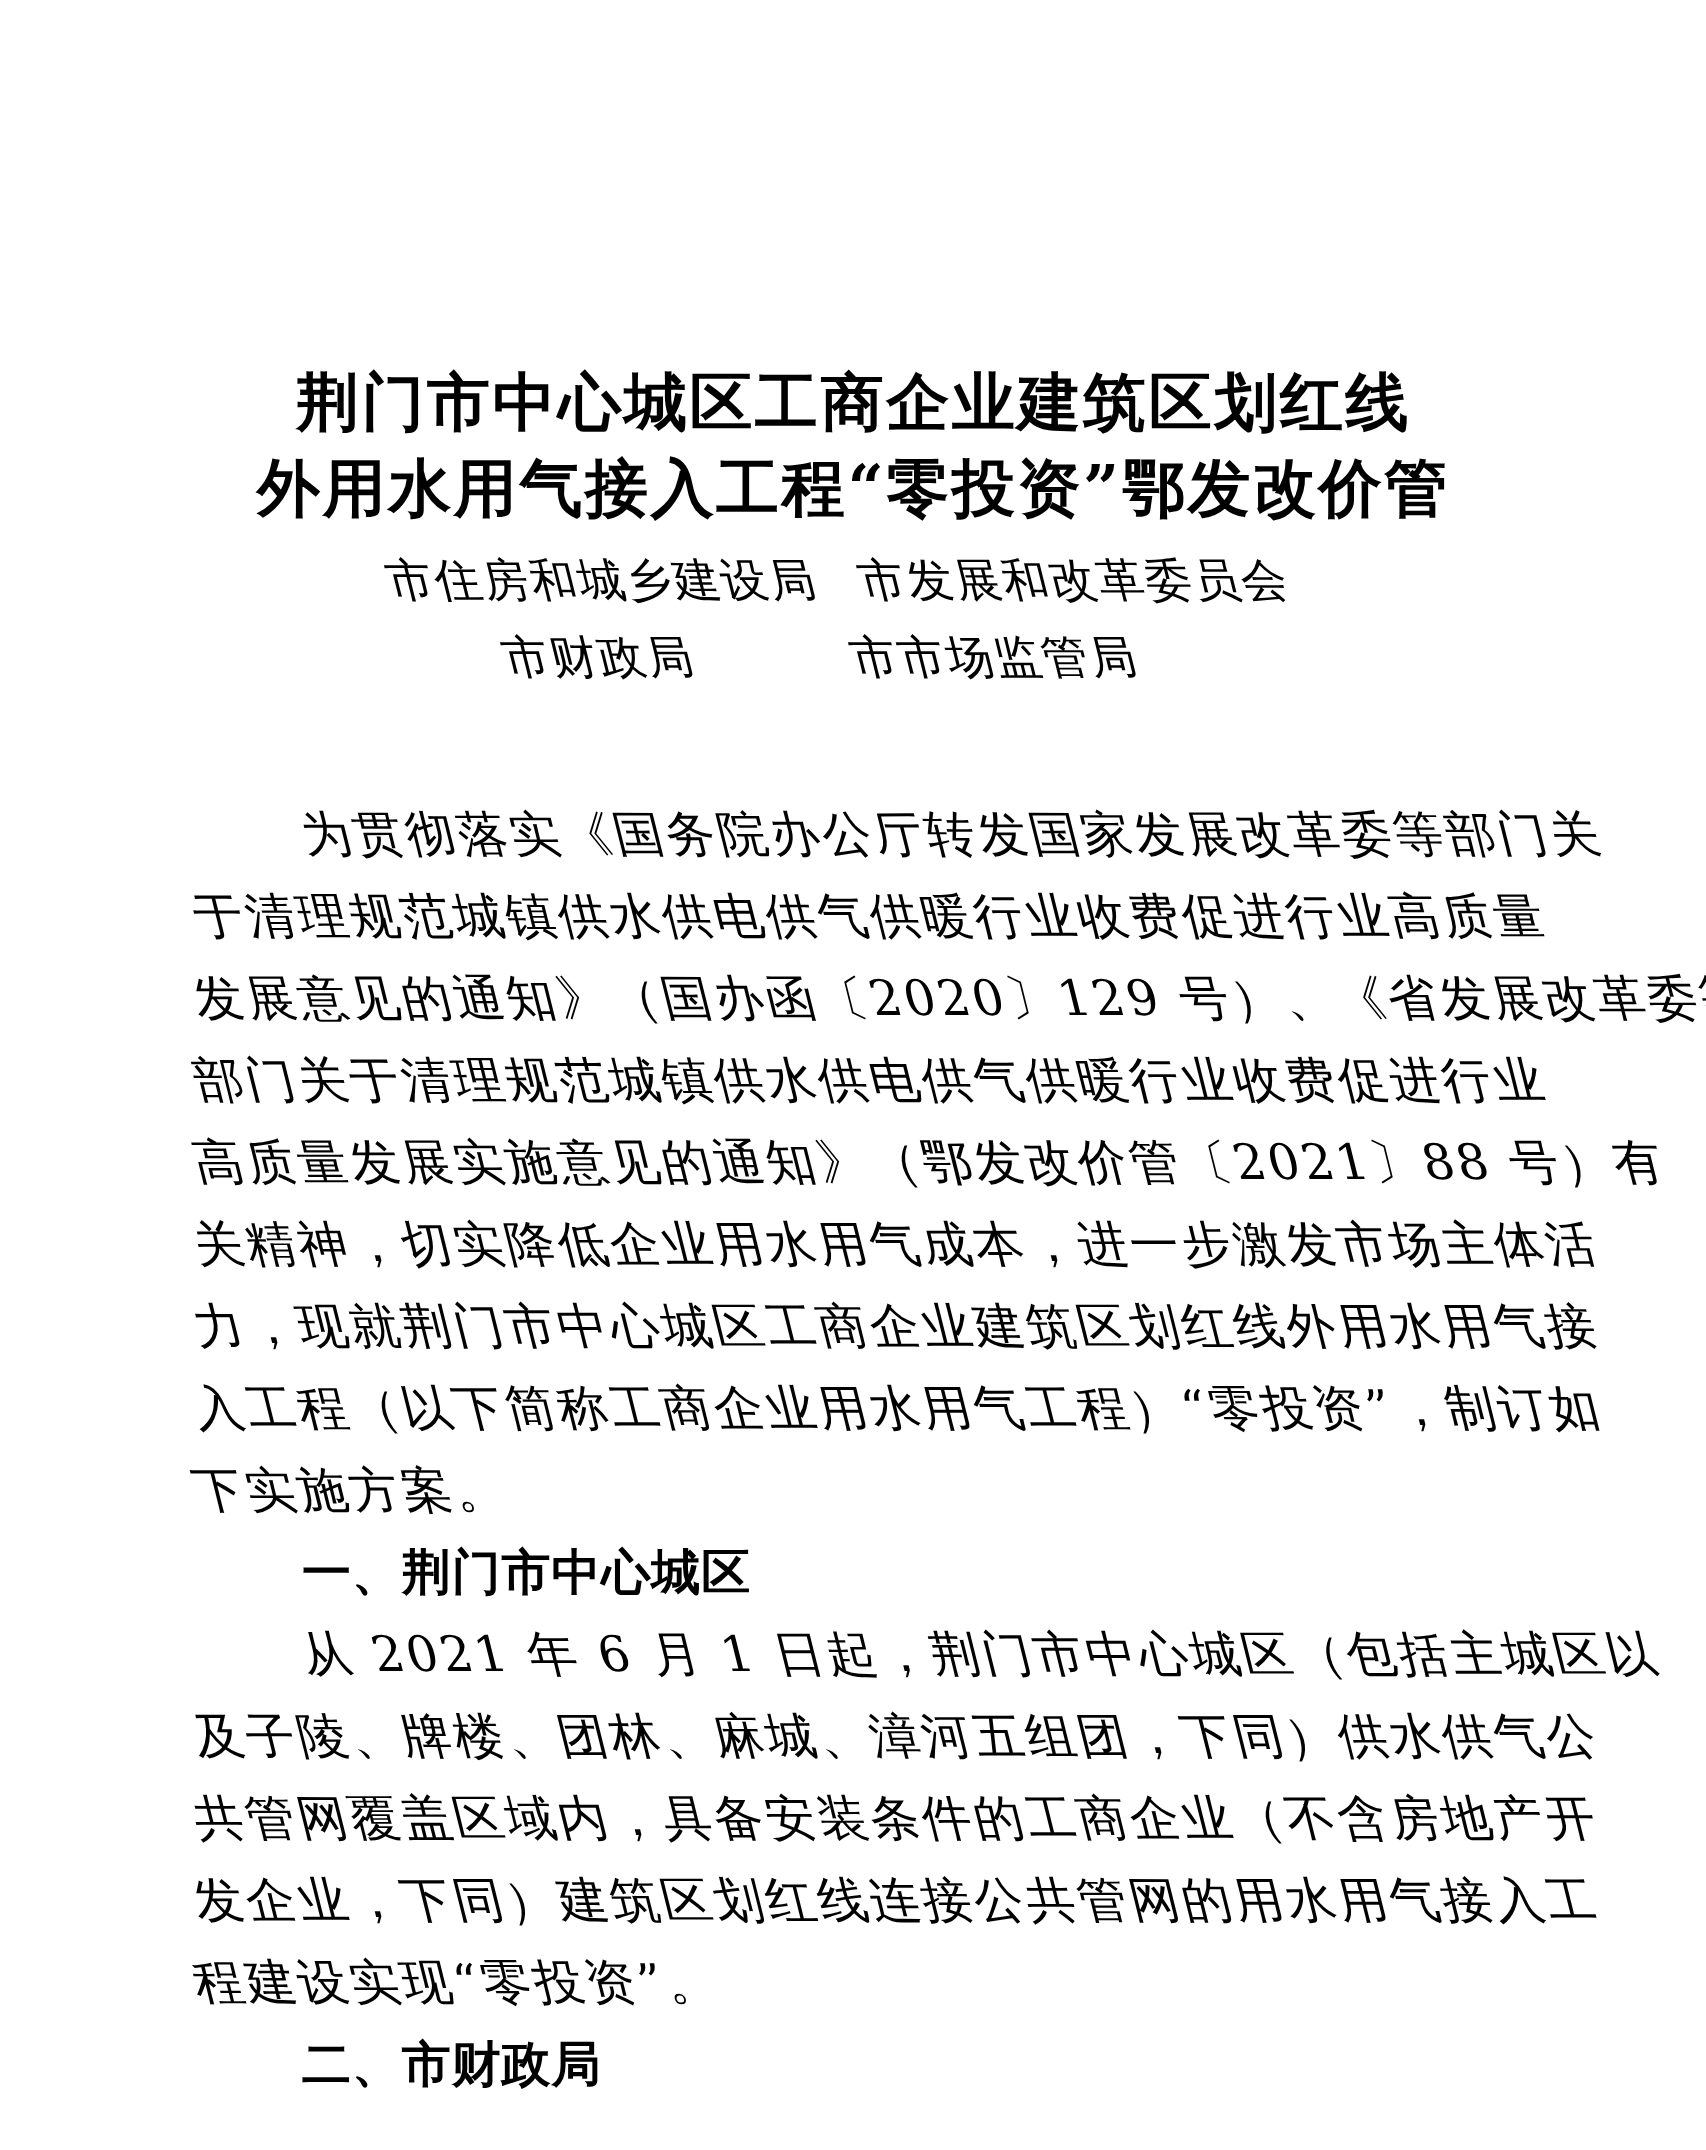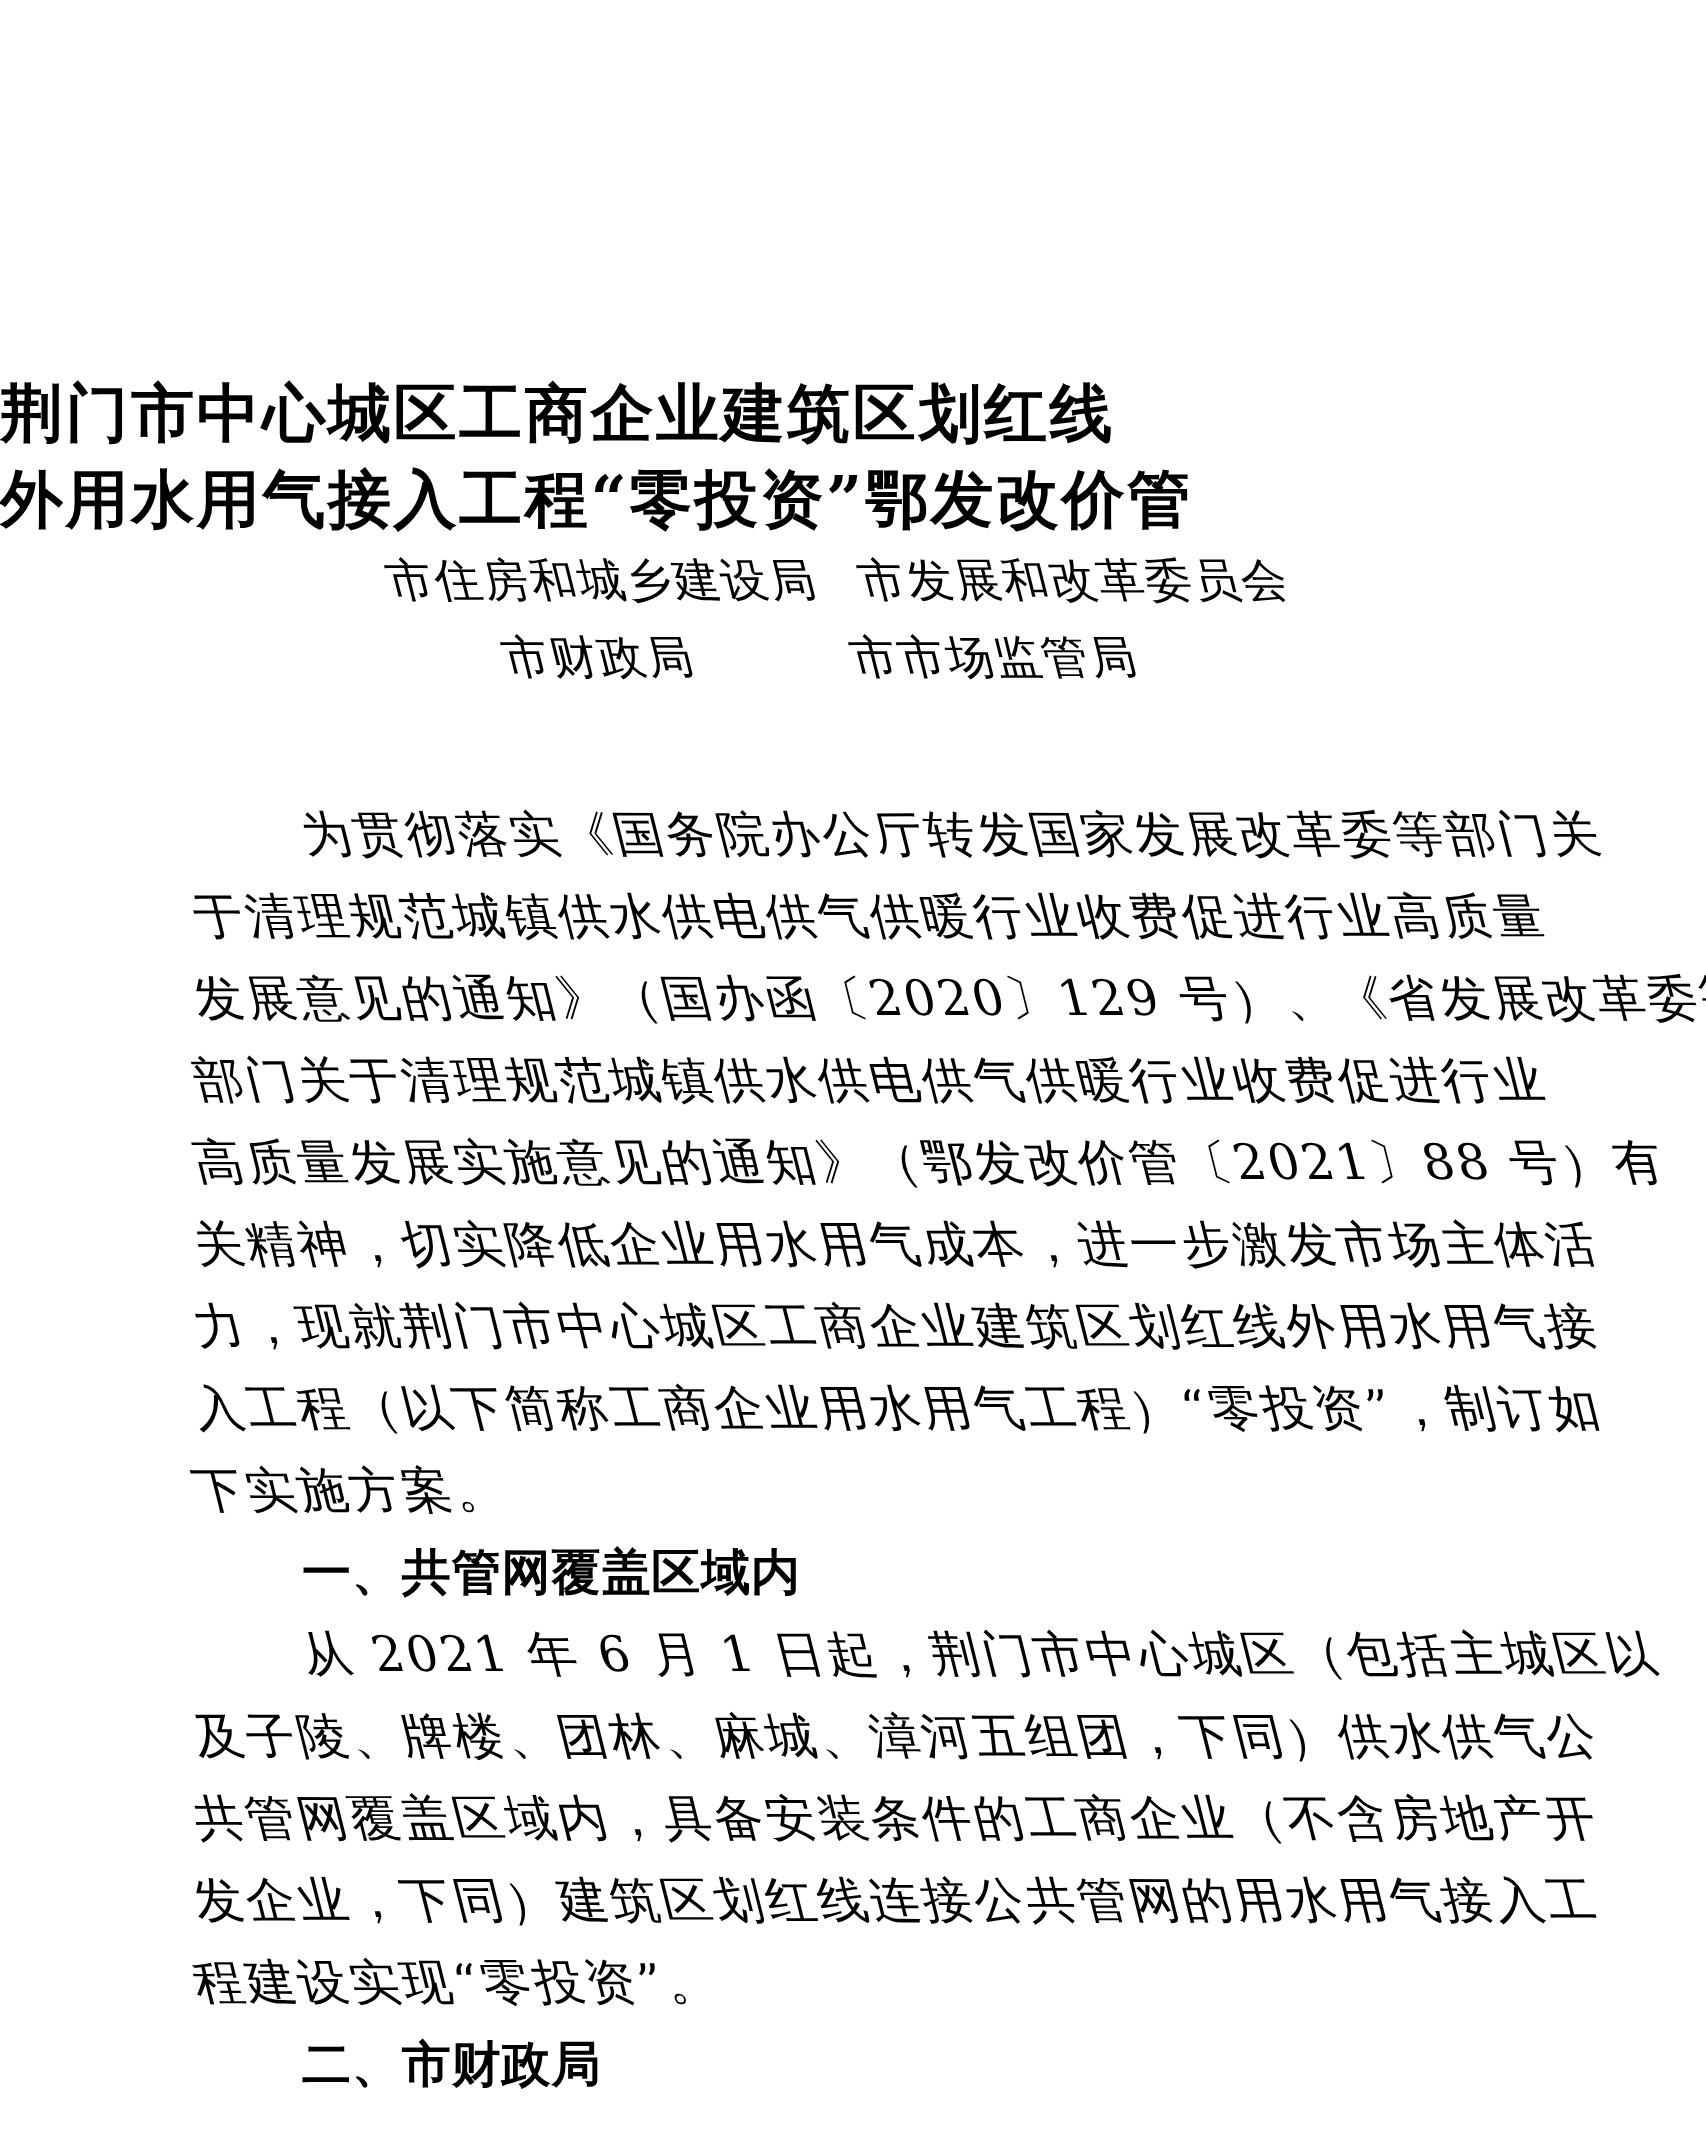--- a/index.html
+++ b/index.html
@@ -8,23 +8,23 @@
     width:1707px;
     height:2414px;
     background:#ffffff;
     overflow:hidden;
     color:#000000;
     font-family:"DejaVu Serif","Liberation Serif",serif;
   }
   
   .titles {
     position:absolute;
-    top:370px; left:0;
+    top:359px; left:0;
     width:100%;
-    text-align:left;
+    text-align:center;
   }
   .title-line {
     font-size:63px;
     font-weight:700;
     line-height:86px;
     letter-spacing:2.6px;
     white-space:nowrap;
   }
   
   .issuer-row {
@@ -90,21 +90,21 @@
     <div class="bline indent">为贯彻落实《国务院办公厅转发国家发展改革委等部门关</div>
     <div class="bline">于清理规范城镇供水供电供气供暖行业收费促进行业高质量</div>
     <div class="bline">发展意见的通知》（国办函〔2020〕129 号）、《省发展改革委等</div>
     <div class="bline">部门关于清理规范城镇供水供电供气供暖行业收费促进行业</div>
     <div class="bline">高质量发展实施意见的通知》（鄂发改价管〔2021〕88 号）有</div>
     <div class="bline">关精神，切实降低企业用水用气成本，进一步激发市场主体活</div>
     <div class="bline">力，现就荆门市中心城区工商企业建筑区划红线外用水用气接</div>
     <div class="bline">入工程（以下简称工商企业用水用气工程）“零投资”，制订如</div>
     <div class="bline">下实施方案。</div>
 
-    <div class="bline heading">一、共管网覆盖区域内</div>
+    <div class="bline heading">一、荆门市中心城区</div>
 
     <div class="bline indent">从 2021 年 6 月 1 日起，荆门市中心城区（包括主城区以</div>
     <div class="bline">及子陵、牌楼、团林、麻城、漳河五组团，下同）供水供气公</div>
     <div class="bline">共管网覆盖区域内，具备安装条件的工商企业（不含房地产开</div>
     <div class="bline">发企业，下同）建筑区划红线连接公共管网的用水用气接入工</div>
     <div class="bline">程建设实现“零投资”。</div>
 
     <div class="bline heading">二、市财政局</div>
   </div>
 

